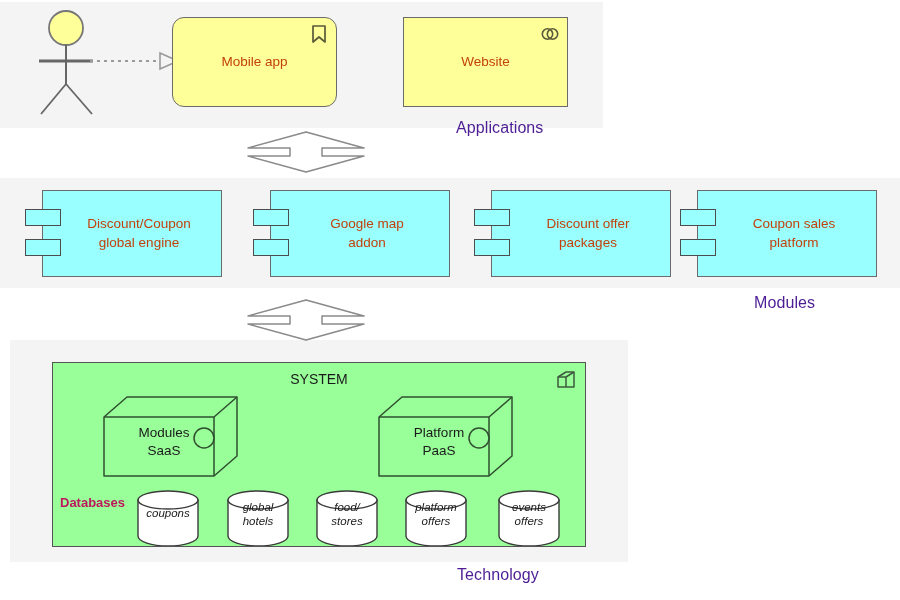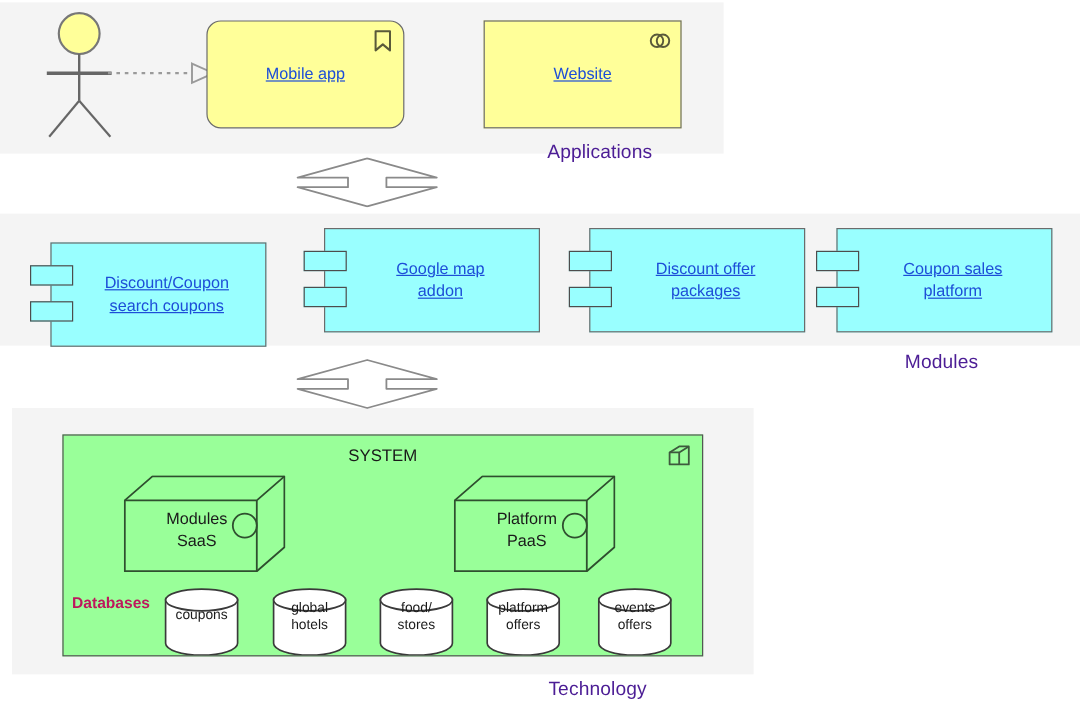--- a/index.html
+++ b/index.html
@@ -46,22 +46,21 @@
   .node {
     position: absolute;
     box-sizing: border-box;
     border: 1.4px solid #6b6b6b;
     display: flex;
     align-items: center;
     justify-content: center;
     text-align: center;
     font-size: 13.5px;
     line-height: 1.35;
-    color: #1d4ed8;
-    text-decoration: underline;
+    color: #c2410c;
   }
 
   
   .app-node { background: #ffff99; }
   #node-mobile-app {
     left: 172px; top: 17px; width: 165px; height: 90px;
     border-radius: 12px;
   }
   #node-website {
     left: 403px; top: 17px; width: 165px; height: 90px;
@@ -79,21 +78,21 @@
   #actor { position: absolute; left: 34px; top: 8px; width: 80px; height: 110px; }
 
   
   #dep-arrow { position: absolute; left: 88px; top: 48px; width: 92px; height: 26px; }
 
   
   .module {
     background: #99ffff;
     flex-direction: column;
   }
-  #node-discount-search { left: 42px;  top: 190px; width: 180px; height: 87px; margin-top: 12px; }
+  #node-discount-search { left: 42px;  top: 190px; width: 180px; height: 87px; }
   #node-google-map      { left: 270px; top: 190px; width: 180px; height: 87px; }
   #node-discount-offer  { left: 491px; top: 190px; width: 180px; height: 87px; }
   #node-coupon-sales    { left: 697px; top: 190px; width: 180px; height: 87px; }
 
   .module .label { padding: 0 8px 0 22px; }
 
   .port {
     position: absolute;
     left: -18px;
     width: 36px;
@@ -157,20 +156,21 @@
 
   .db { position: absolute; width: 64px; height: 56px; top: 490px; }
   .db-text {
     position: absolute;
     left: 0; right: 0; top: 16px;
     text-align: center;
     font-size: 11.5px;
     line-height: 1.25;
     color: #1a1a1a;
     pointer-events: none;
+    font-style: italic;
   }
   #db-0 { left: 136px; }
   #db-1 { left: 226px; }
   #db-2 { left: 315px; }
   #db-3 { left: 404px; }
   #db-4 { left: 497px; }
 </style>
 </head>
 <body>
 
@@ -212,21 +212,21 @@
 
   <svg class="layer-arrow" id="arrow-app-mod" viewBox="0 0 120 42">
     <polygon points="60,1 118,17 76,17 76,25 118,25 60,41 2,25 44,25 44,17 2,17" fill="#ffffff" stroke="#8a8a8a" stroke-width="1.5" stroke-linejoin="round"></polygon>
   </svg>
 
   <div class="node module" id="node-discount-search">
     <div class="port top"></div>
     <div class="port bottom"></div>
     <div class="label">
       <div>Discount/Coupon</div>
-      <div>search coupons</div>
+      <div>global engine</div>
     </div>
   </div>
 
   <div class="node module" id="node-google-map">
     <div class="port top"></div>
     <div class="port bottom"></div>
     <div class="label">
       <div>Google map</div>
       <div>addon</div>
     </div>

